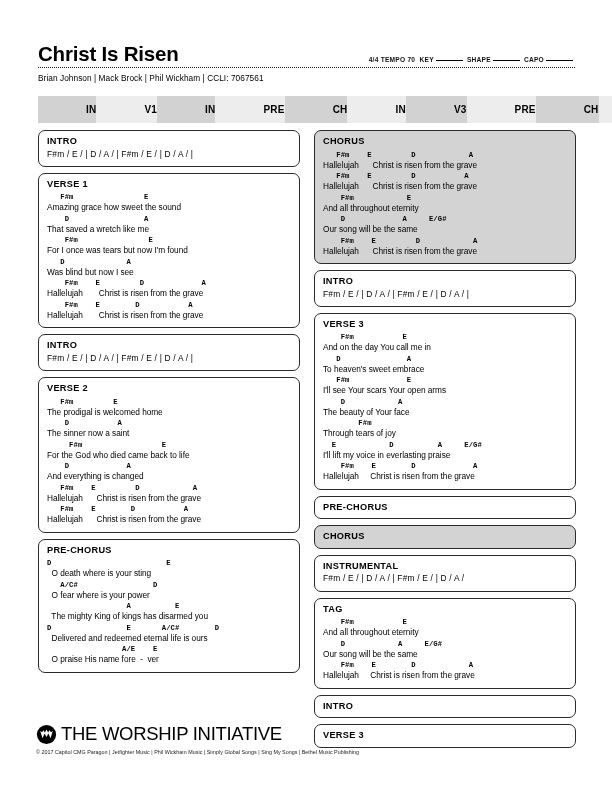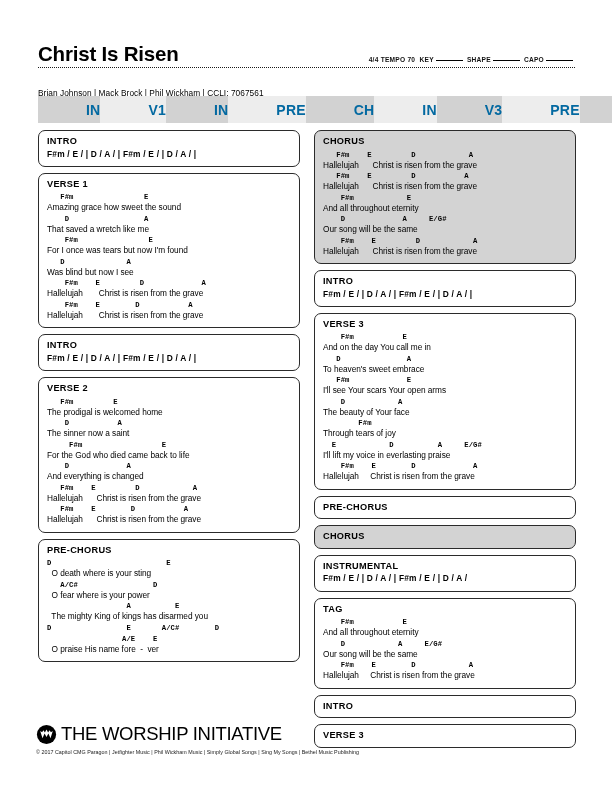--- a/index.html
+++ b/index.html
@@ -58,45 +58,45 @@
     margin: 0 2px;
     vertical-align: 1px;
   }
   .rule {
     margin-top: 2px;
     height: 0;
     border-top: 1.3px dotted #1a1a1a;
     width: 100%;
   }
   .authors {
-    margin-top: 20px;
+    margin-top: 5px;
     font-size: 8.3px;
     letter-spacing: 0.05px;
     white-space: nowrap;
   }
 
   
   .roadmap {
     position: absolute;
     left: 38px;
     top: 96px;
     width: 537px;
     height: 27px;
     display: flex;
   }
   .rm-cell {
     flex: 1 1 0;
     display: flex;
     align-items: center;
     justify-content: center;
-    font-size: 14px;
+    font-size: 10px;
     font-weight: bold;
     letter-spacing: 0.2px;
     font-family: "Liberation Sans", sans-serif;
-    color: #0369a1;
+    color: #000000;
     padding-left: 48px;
   }
   .rm-cell.dark  { background: #d2d2d2; }
   .rm-cell.light { background: #ededed; text-align: right; }
 
   
   .col {
     position: absolute;
     width: 262px;
   }
@@ -122,21 +122,21 @@
     margin-bottom: 1px;
   }
   .box.label-only {
     padding-top: 5px;
     padding-bottom: 5px;
   }
   .box.label-only .sec-label { margin-bottom: 0; }
 
   .chordline {
     font-size: 8.4px;
-    font-weight: bold;
+    font-weight: normal;
     letter-spacing: 0.2px;
     line-height: 1.35;
     margin-top: 1px;
     white-space: pre;
   }
 
   
   .lyrics {
     margin-top: 4px;
     font-family: "Liberation Mono", monospace;
@@ -306,20 +306,21 @@
           <div class="lyr-pair">
             <div class="lyr-chords">   A/C#                 D</div>
             <div class="lyr-text">  O fear where is your power</div>
           </div>
           <div class="lyr-pair">
             <div class="lyr-chords">                  A          E</div>
             <div class="lyr-text">  The mighty King of kings has disarmed you</div>
           </div>
           <div class="lyr-pair">
             <div class="lyr-chords">D                 E       A/C#        D</div>
+            <div class="lyr-text">  Delivered and redeemed eternal life is ours</div>
           </div>
           <div class="lyr-pair">
             <div class="lyr-chords">                 A/E    E</div>
             <div class="lyr-text">  O praise His name fore  -  ver</div>
           </div>
         </div>
       </div>
     </div>
   <div class="col col-right" id="col-right">
       <div class="box shaded">

